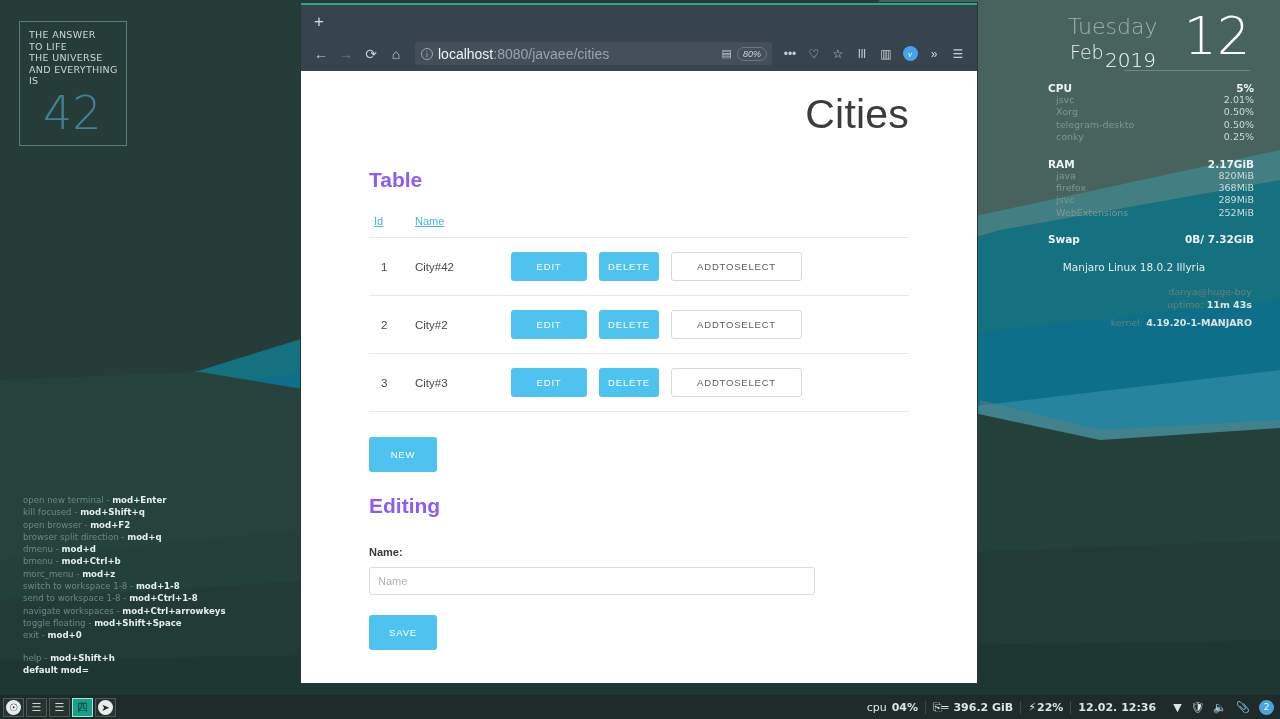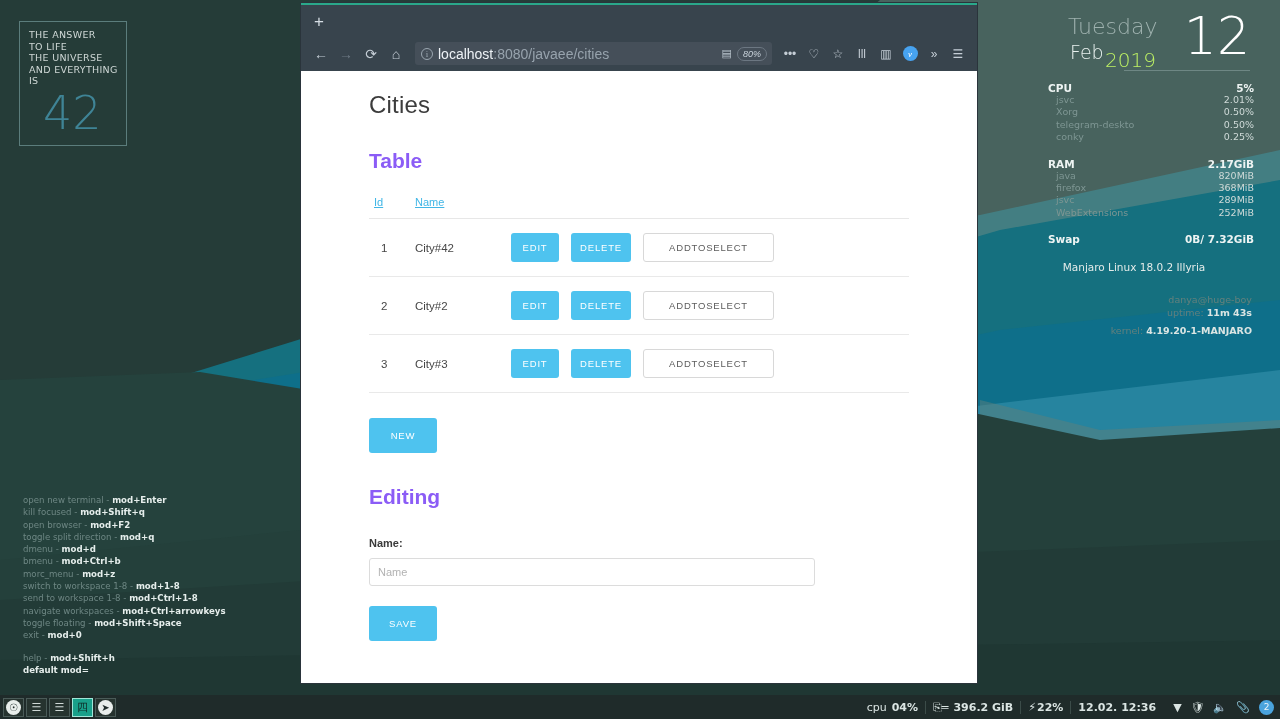--- a/index.html
+++ b/index.html
@@ -60,21 +60,21 @@
   #sysmon .dow {
     position:absolute; left: 42px; top: 0px;
     font-size: 22px; color: #9fb2af; font-weight: 300;
   }
   #sysmon .mon {
     position:absolute; left: 44px; top: 27px;
     font-size: 19px; color: #e9f1ef; font-weight: 300;
   }
   #sysmon .yr {
     position:absolute; left: 79px; top: 34px;
-    font-size: 20px; color: #bef264; font-weight: 300;
+    font-size: 20px; color: #ffffff; font-weight: 300;
   }
   #sysmon .day {
     position:absolute; right: 6px; top: -4px;
     font-size: 52px; color: #ffffff; font-weight: 300; line-height: 52px;
   }
   #sysmon .dayrule {
     position:absolute; right: 6px; top: 56px; width: 126px;
     border-bottom: 1px solid #6e8784;
   }
   #sysmon .sec { margin-top: 4px; }
@@ -89,21 +89,21 @@
     padding: 0 2px 0 30px; line-height: 12.4px;
   }
   #sysmon .itm .v { color: #cfdad8; }
   #sysmon .spacer { height: 10px; }
   #sysmon .distro {
     text-align: center; font-size: 10.5px; color: #e3ebe9;
     margin-top: 16px; padding-right: 14px;
   }
   #sysmon .info {
     text-align: right; font-size: 9.5px; color: #63807d;
-    margin-top: 20px; padding-right: 4px; line-height: 13px;
+    margin-top: 12px; padding-right: 4px; line-height: 13px;
   }
   #sysmon .info b { color: #dbe5e3; font-weight: bold; }
   #sysmon .kern { text-align: right; font-size: 9.5px; color: #63807d;
     margin-top: 6px; padding-right: 4px; }
 
   
   #browser {
     position: absolute; left: 301px; top: 3px;
     width: 676px; height: 680px;
     background: #38444d;
@@ -166,22 +166,22 @@
   }
 
   
   .viewport {
     flex: 1; background: #ffffff; overflow: hidden; position: relative;
   }
   .page {
     padding: 0 68px; font-family: "Liberation Sans", sans-serif; color: #333;
   }
   h1.title {
-    font-size: 24px; font-weight: 300; color: #3c3c3c;
-    margin: 20px 0 0 0; letter-spacing: .2px;
+    font-size: 41px; font-weight: 300; color: #3c3c3c;
+    margin: 20px 0 0 0; letter-spacing: .2px; text-align: right;
   }
   h2.sub {
     font-size: 21px; font-weight: 700; color: #8b5cf6; margin: 30px 0 0 0;
   }
   table.tbl { width: 540px; border-collapse: collapse; margin-top: 23px; }
   table.tbl th {
     text-align: left; font-size: 11px; font-weight: normal;
     padding: 0 0 10px 0; border-bottom: 1px solid #e7e7e7;
   }
   table.tbl th a { color: #41b6e6; text-decoration: underline; }
@@ -193,21 +193,21 @@
   }
   table.tbl td.c-id { padding-left: 12px; }
   .btnrow { display: flex; gap: 12px; }
   .btn {
     font-size: 9.5px; letter-spacing: .8px; border-radius: 3px;
     padding: 8px 0; text-align: center; border: 1px solid transparent;
     font-family: "Liberation Sans", sans-serif;
   }
   .btn.primary { background: #4ec3ef; color: #ffffff; }
   .btn.light { background: #ffffff; color: #5c5c5c; border: 1px solid #d8d8d8; }
-  .btn.w-edit { width: 48px; }
+  .btn.w-edit { width: 76px; }
   .btn.w-del { width: 60px; }
   .btn.w-add { width: 131px; }
   .btn.w-new { width: 68px; padding: 11px 0; margin-top: 25px; }
   .btn.w-save { width: 68px; padding: 11px 0; margin-top: 20px; }
 
   .formrow { display: flex; margin-top: 28px; }
   .f-id { width: 95px; margin-right: 22px; }
   .f-name { width: 446px; }
   .flabel { font-size: 11px; font-weight: bold; color: #3a3a3a; display:block; margin-bottom: 9px; }
   .finput {
@@ -276,21 +276,21 @@
       <div>IS</div>
     </div>
     <div class="num">42</div>
   </div>
 
   <div id="keys">
     <div id="keys-list">
         <div class="row"><span class="desc">open new terminal</span><span class="dash"> - </span><span class="key">mod+Enter</span></div>
         <div class="row"><span class="desc">kill focused</span><span class="dash"> - </span><span class="key">mod+Shift+q</span></div>
         <div class="row"><span class="desc">open browser</span><span class="dash"> - </span><span class="key">mod+F2</span></div>
-        <div class="row"><span class="desc">toggle split direction</span><span class="dash"> - </span><span class="key">mod+q</span></div>
+        <div class="row"><span class="desc">browser split direction</span><span class="dash"> - </span><span class="key">mod+q</span></div>
         <div class="row"><span class="desc">dmenu</span><span class="dash"> - </span><span class="key">mod+d</span></div>
         <div class="row"><span class="desc">bmenu</span><span class="dash"> - </span><span class="key">mod+Ctrl+b</span></div>
         <div class="row"><span class="desc">morc_menu</span><span class="dash"> - </span><span class="key">mod+z</span></div>
         <div class="row"><span class="desc">switch to workspace 1-8</span><span class="dash"> - </span><span class="key">mod+1-8</span></div>
         <div class="row"><span class="desc">send to workspace 1-8</span><span class="dash"> - </span><span class="key">mod+Ctrl+1-8</span></div>
         <div class="row"><span class="desc">navigate workspaces</span><span class="dash"> - </span><span class="key">mod+Ctrl+arrowkeys</span></div>
         <div class="row"><span class="desc">toggle floating</span><span class="dash"> - </span><span class="key">mod+Shift+Space</span></div>
         <div class="row"><span class="desc">exit</span><span class="dash"> - </span><span class="key">mod+0</span></div>
       </div>
     <div class="gap"></div>
@@ -462,21 +462,21 @@
                     <span class="btn primary w-del">DELETE</span>
                     <span class="btn light w-add">ADDTOSELECT</span>
                   </div>
                 </td>
               </tr>
             </tbody>
         </table>
 
         <div class="btn primary w-new">NEW</div>
 
-        <h2 class="sub" style="margin-top:32px">Editing</h2>
+        <h2 class="sub" style="margin-top:22px">Editing</h2>
 
         <div class="formrow">
           <div class="f-name">
             <label class="flabel">Name:</label>
             <input class="finput" type="text" placeholder="Name" style="">
           </div>
         </div>
 
         <div class="btn primary w-save">SAVE</div>
 

